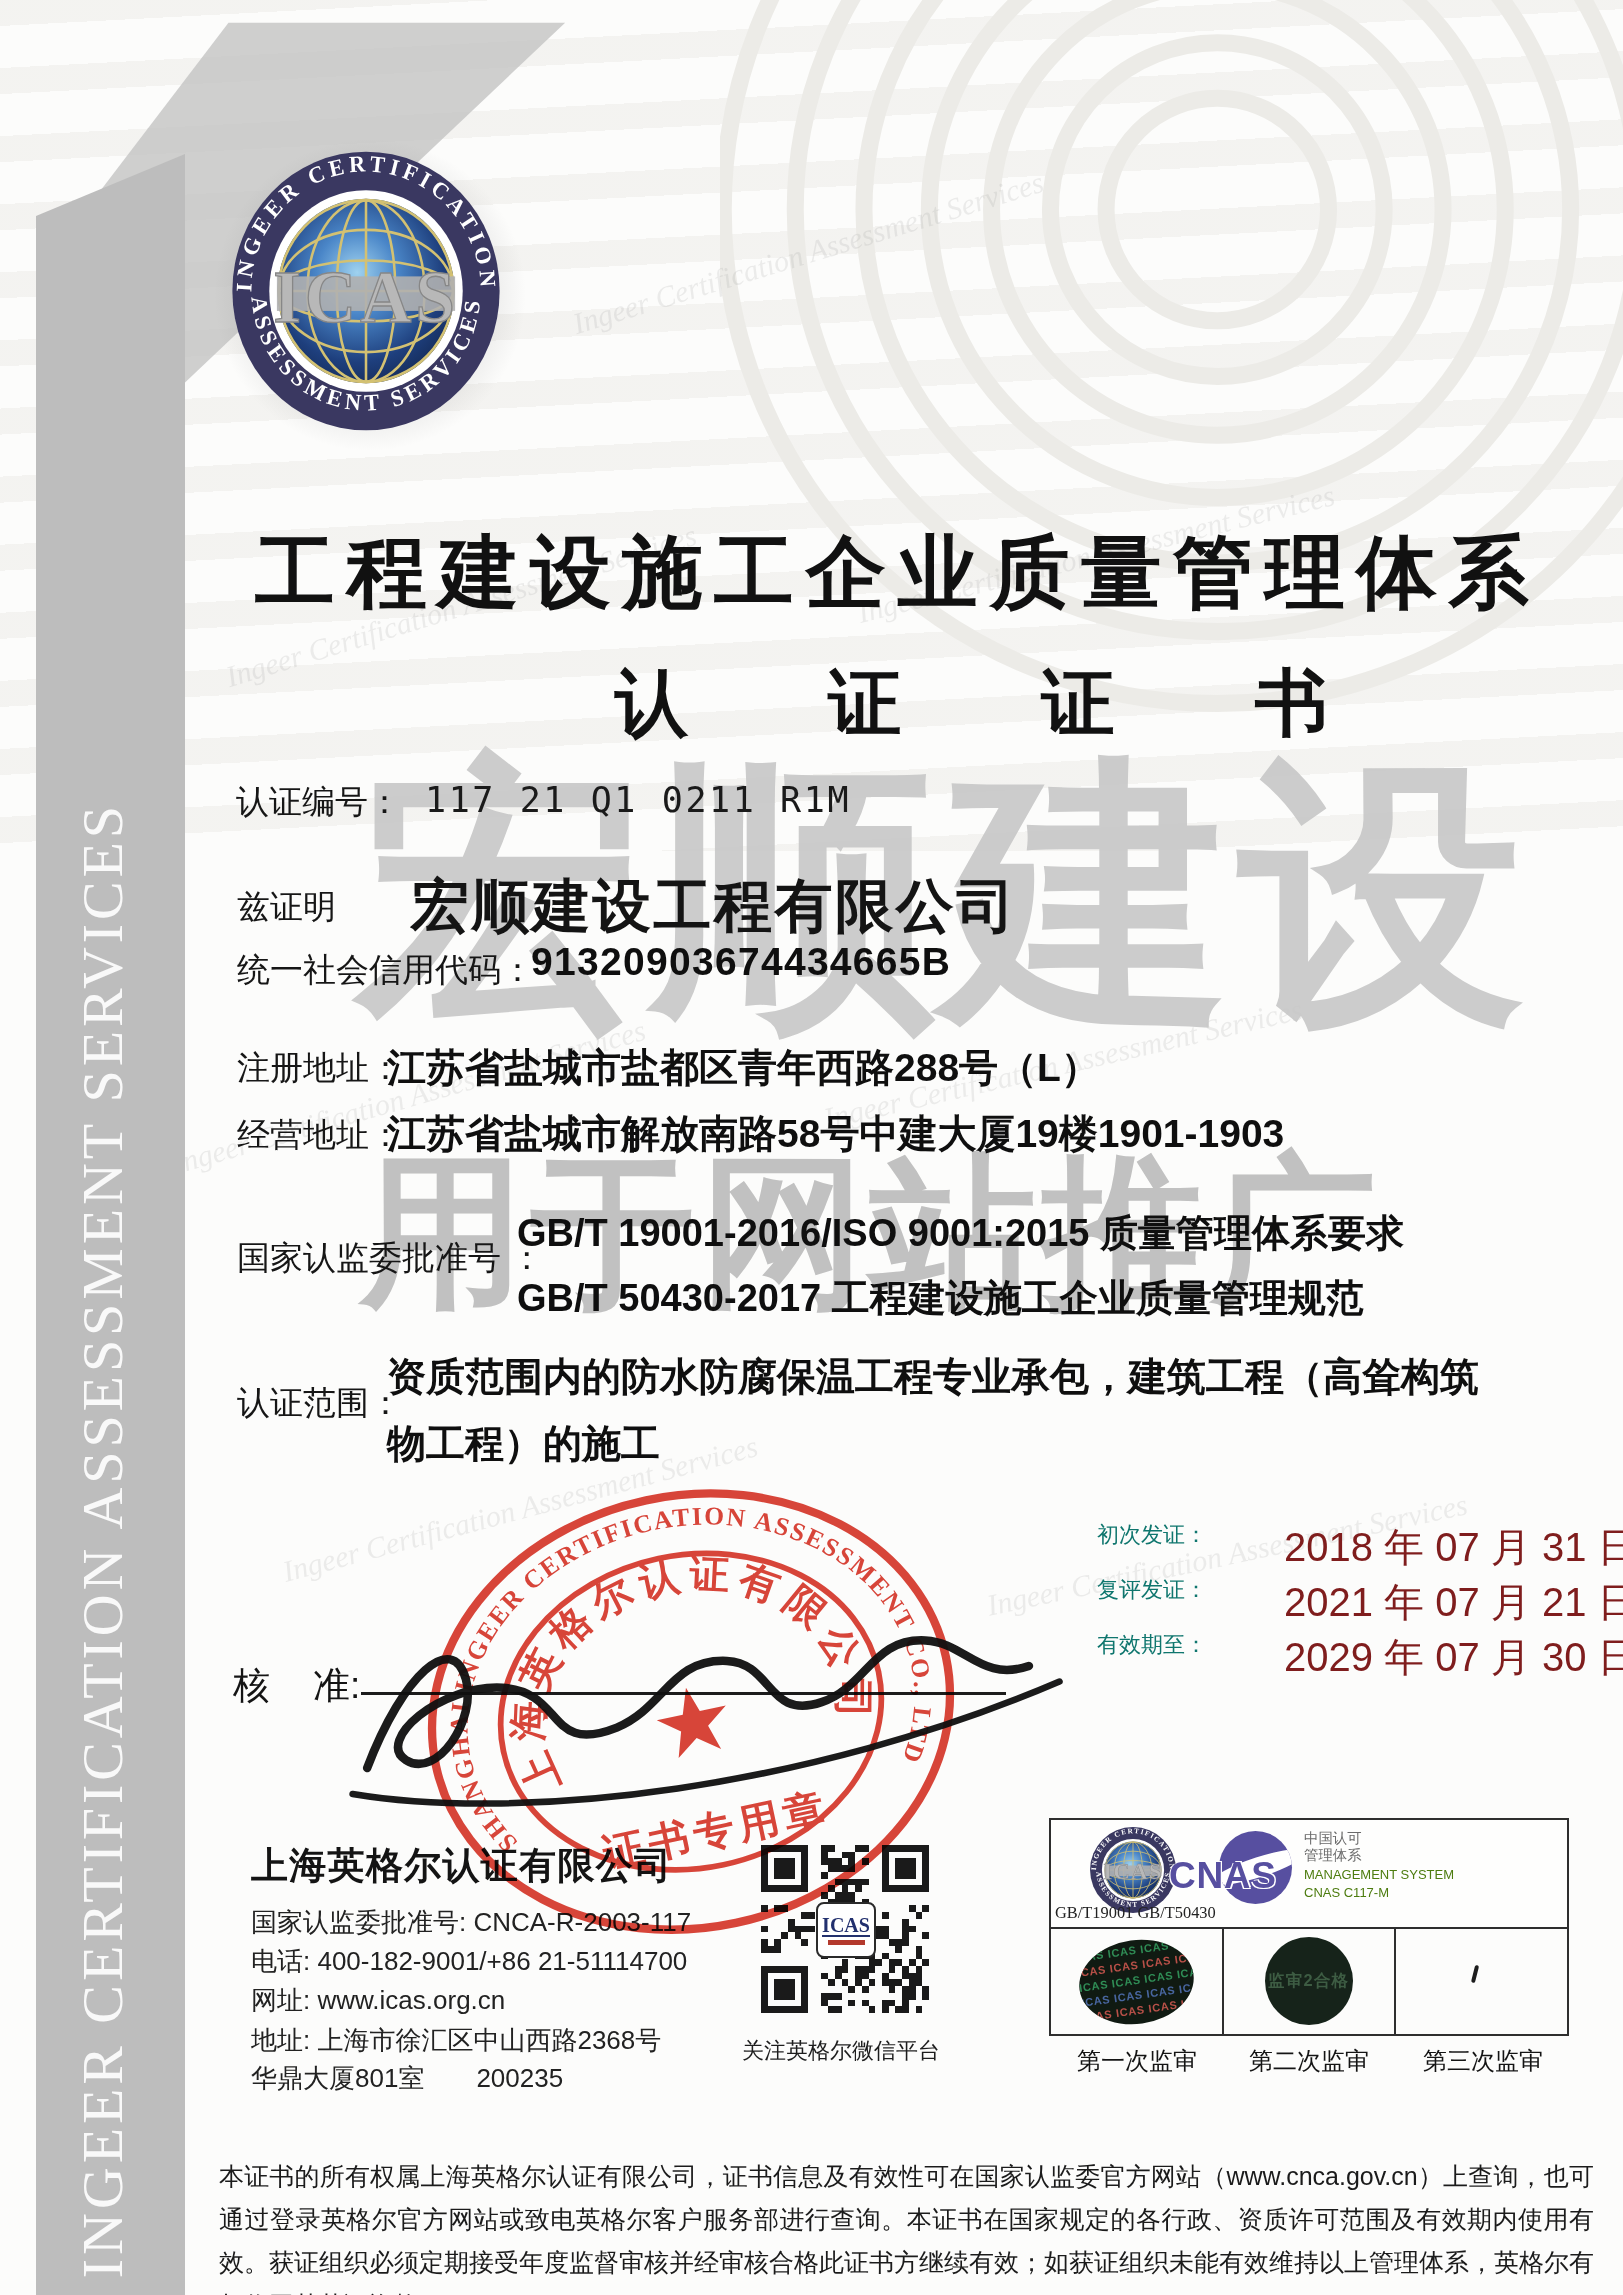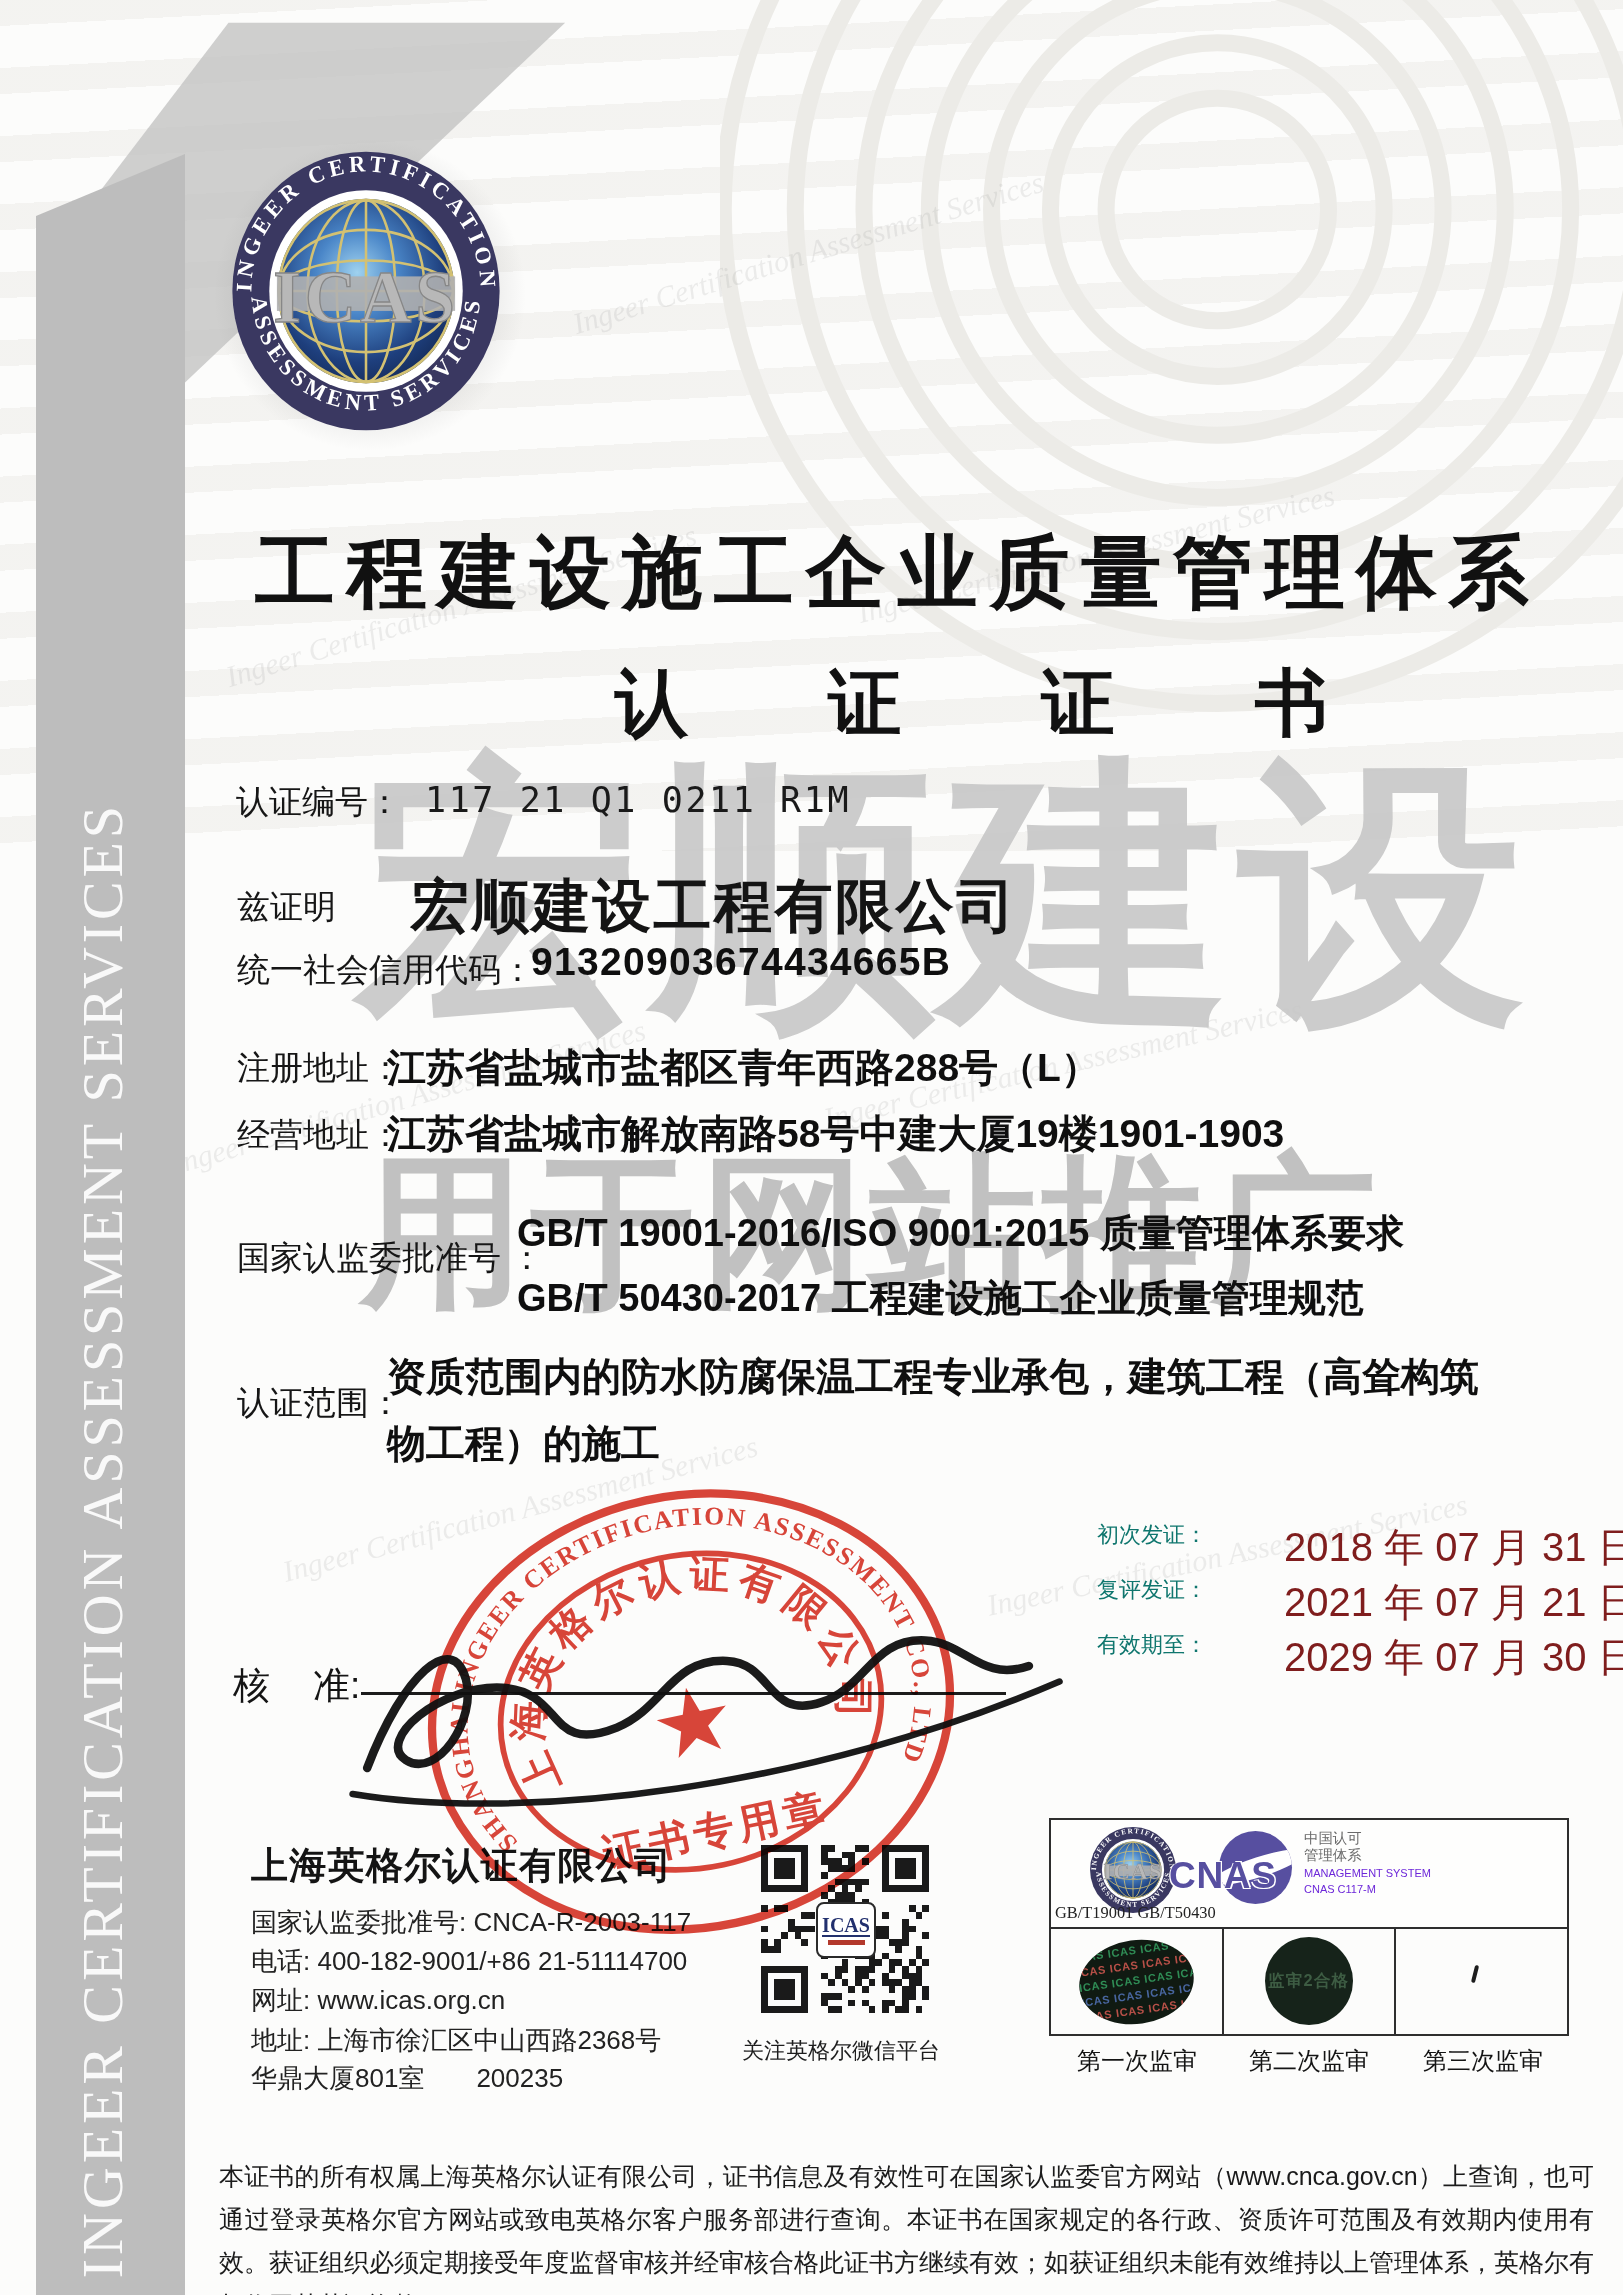--- a/index.html
+++ b/index.html
@@ -62,21 +62,21 @@
         display:flex;align-items:center;justify-content:center;}
   .sticker2 span{color:#3d5c43;font-size:16.4px;font-weight:700;letter-spacing:1.3px;}
   .tick{position:absolute;left:77px;top:37px;width:3.9px;height:18.3px;background:#1d1d1d;transform:rotate(14deg);border-radius:2px;}
   .sur-lab{top:2045px;width:164px;text-align:center;font-size:24px;color:#141414;z-index:3;white-space:nowrap;}
   .cnas-word{left:1169px;top:1855px;z-index:4;font-size:37px;font-weight:700;color:#574fa0;letter-spacing:0.7px;
         text-shadow:1.3px 1.3px 0 #fff,-1.3px 1.3px 0 #fff,1.3px -1.3px 0 #fff;}
   .cnas-circle{left:1219px;top:1831px;width:73px;height:73px;border-radius:50%;background:#574fa0;z-index:3;overflow:hidden;}
   .cnas-circle i{position:absolute;left:-9.2px;top:26px;width:98px;height:19.6px;background:#fff;border-radius:50%;transform:rotate(-18deg);}
   .cnas-lines{left:1304px;top:1830px;z-index:3;line-height:1.2;}
   .cnas-cn{font-size:14.4px;color:#6a6a6a;}
-  .cnas-en{font-size:11px;color:#6d28d9;margin-top:2.6px;white-space:nowrap;}
+  .cnas-en{font-size:13px;color:#4d7c0f;margin-top:2.6px;white-space:nowrap;}
   .seal-cap{left:1055px;top:1903px;width:156px;text-align:center;font-family:"Liberation Serif",serif;font-size:16.4px;color:#222;z-index:3;white-space:nowrap;}
   .footer{left:219px;top:2155px;width:1375px;font-size:25px;line-height:43px;color:#1b1b1b;text-align:justify;z-index:3;}
   svg text{font-family:"Liberation Serif",serif;}
 </style>
 </head>
 <body>
 
 <div class="page">
 
   <div class="abs streaks"></div>

